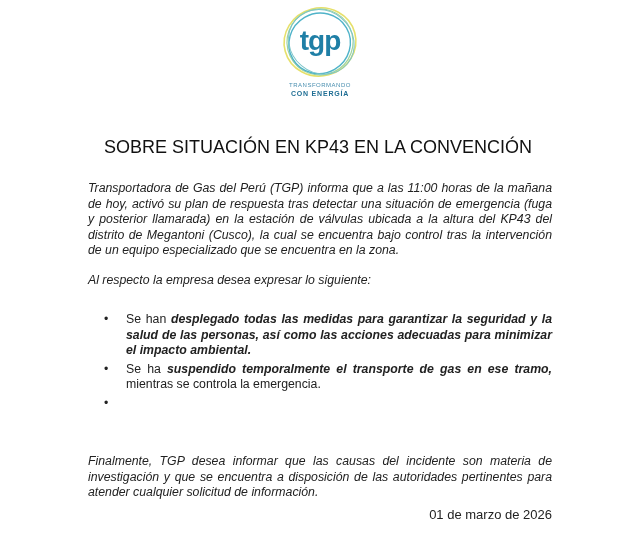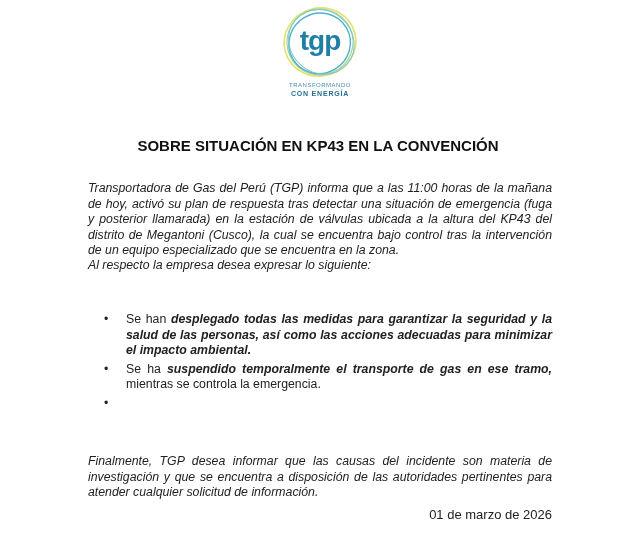--- a/index.html
+++ b/index.html
@@ -2,24 +2,24 @@
 <html><head>
 <meta charset="utf-8">
 <style>
   html, body { margin: 0; padding: 0; background: #ffffff; }
   body { width: 640px; height: 546px; overflow: hidden; position: relative; font-family: "Liberation Sans", sans-serif; color: #1a1a1a; }
   .logo { position: absolute; left: 270px; top: 2px; width: 100px; height: 98px; }
   .logo svg { position: absolute; left: 0; top: 0; }
   .logo-word { position: absolute; left: 22px; top: 24px; width: 56px; text-align: center; font-family: Liberation Sans, sans-serif; font-weight: bold; font-size: 28px; color: #1f7fa6; letter-spacing: -1px; line-height: 30px; }
   .tag1 { position: absolute; left: 0; top: 80px; width: 100px; text-align: center; font-size: 6px; letter-spacing: 0.5px; color: #4a8fb0; }
   .tag2 { position: absolute; left: 0; top: 88px; width: 100px; text-align: center; font-size: 7px; letter-spacing: 0.8px; color: #1f6e94; font-weight: bold; }
-  .title { position: absolute; left: 0; width: 636px; top: 137px; text-align: center; font-weight: bold; font-size: 15px; color: #111; }
+  .title { position: absolute; left: 0; width: 636px; top: 137px; text-align: center; font-weight: normal; font-size: 18px; color: #111; }
   .para { position: absolute; left: 88px; width: 464px; font-size: 12.3px; line-height: 15.5px; text-align: justify; text-align-last: left; color: #222; font-style: italic; }
   .p1 { top: 181px; }
-  .p2 { top: 258px; }
+  .p2 { top: 273px; }
   .bullets { position: absolute; left: 88px; width: 464px; top: 312px; margin: 0; padding: 0; list-style: none; font-size: 12.3px; line-height: 15.5px; color: #222; }
   .bullets li { position: relative; padding-left: 38px; margin-bottom: 3px; text-align: justify; text-align-last: left; }
   .bullets li .dot { position: absolute; left: 16px; top: 0; }
   .bullets b { font-weight: bold; font-style: italic; }
   .p3 { top: 454px; }
   .date { position: absolute; right: 88px; top: 507px; font-size: 13px; color: #222; }
 </style>
 </head>
 <body>
 

